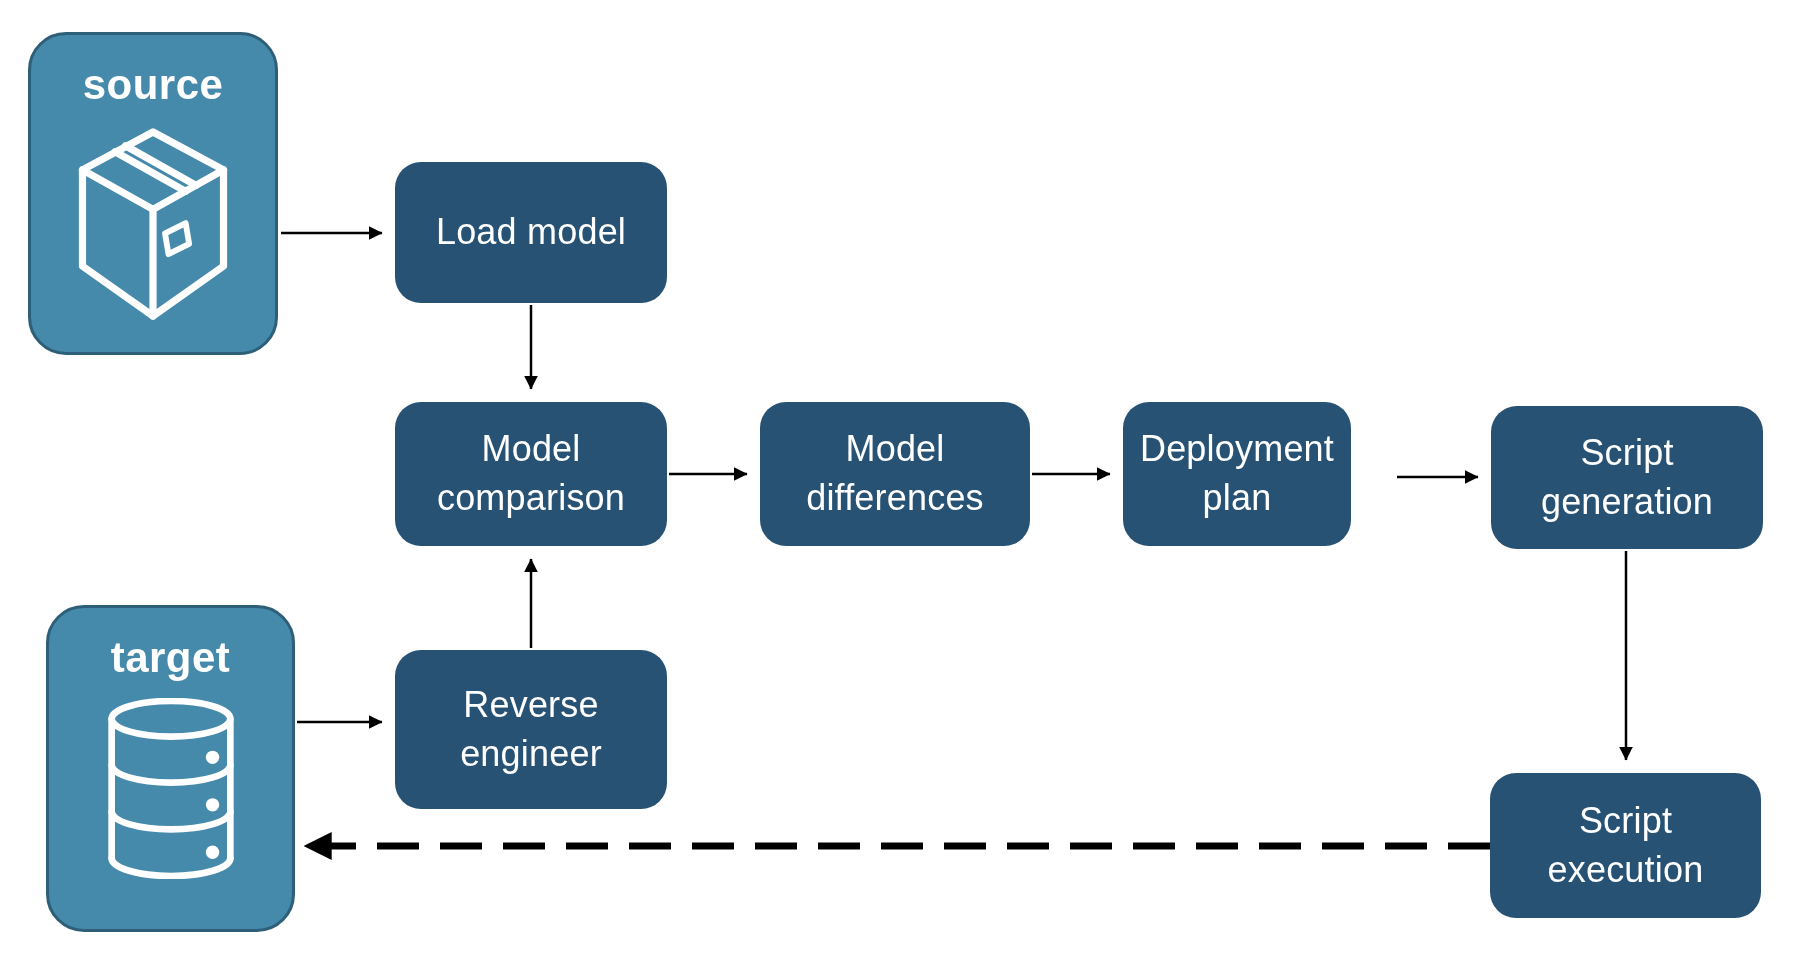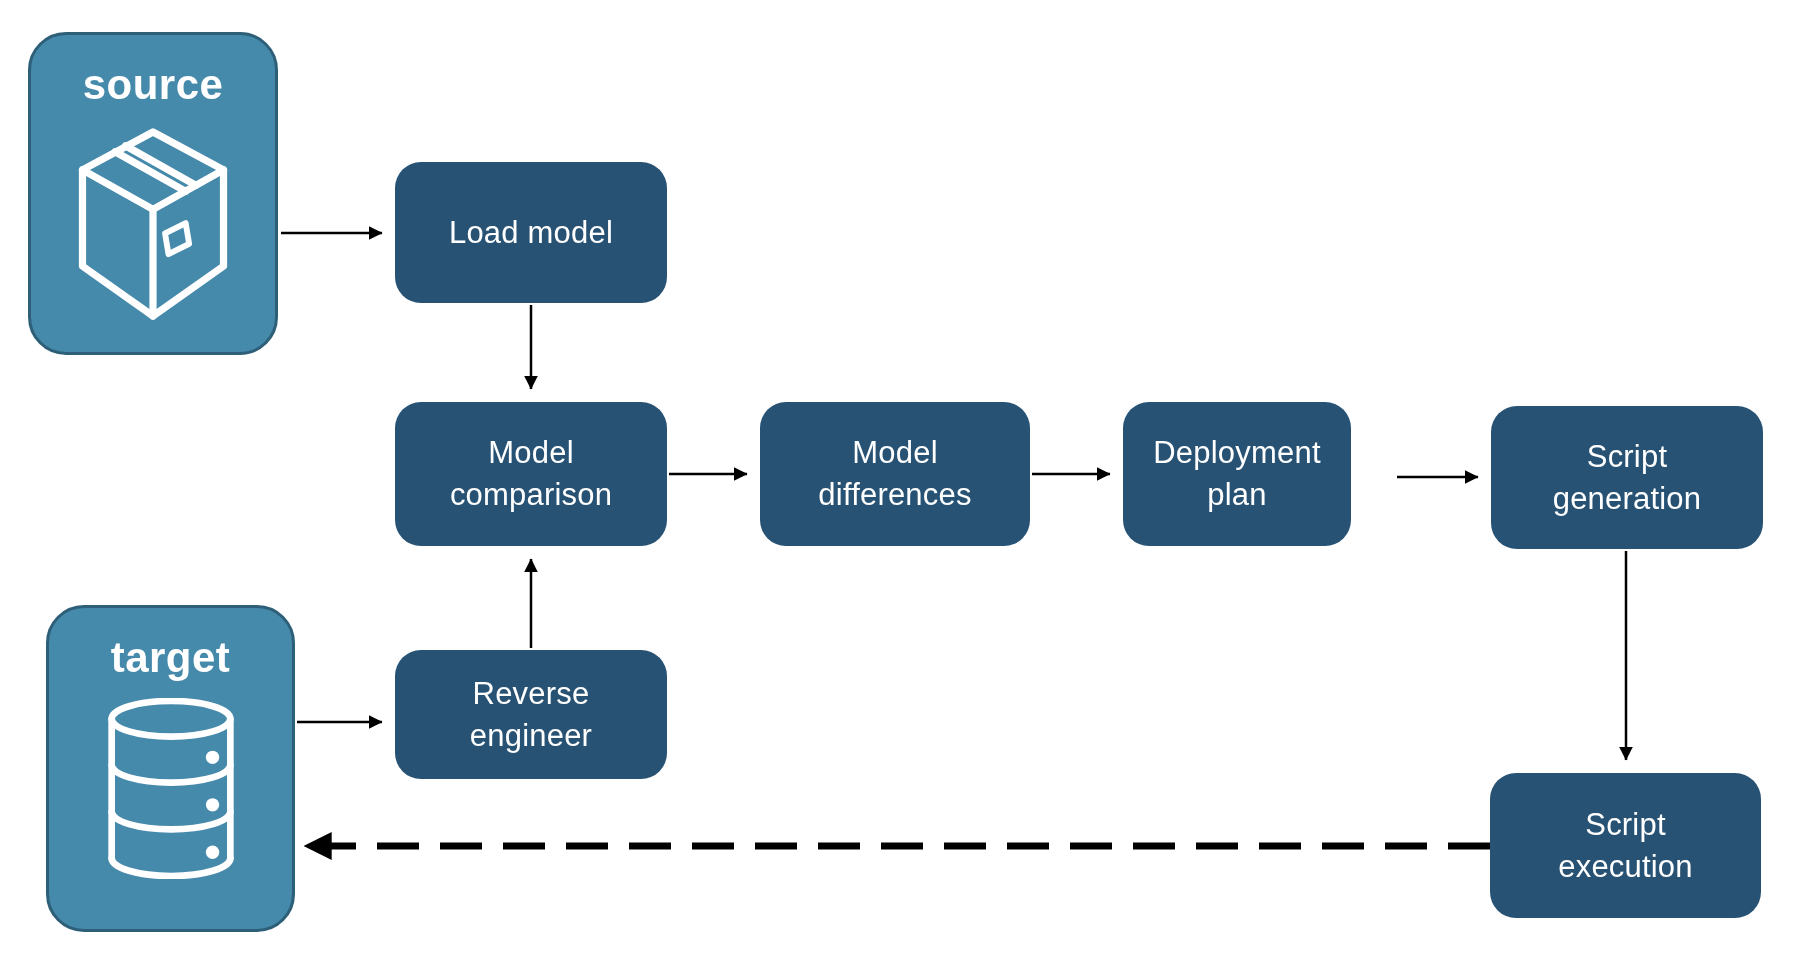--- a/index.html
+++ b/index.html
@@ -8,21 +8,21 @@
     background:var(--background,#fff);
     font-family:"Liberation Sans", sans-serif;
   }
   svg.edges{position:absolute;left:0;top:0;width:1800px;height:959px;pointer-events:none;}
   .node{
     position:absolute;box-sizing:border-box;
     background:var(--node-fill,#275274);
     border-radius:26px;
     display:flex;align-items:center;justify-content:center;
     color:var(--node-label,#fff);
-    font-size:31px;line-height:1.35;text-align:center;
+    font-size:36px;line-height:1.35;text-align:center;
     white-space:pre-line;letter-spacing:0.2px;
   }
   .endpoint{
     position:absolute;box-sizing:border-box;
     background:var(--endpoint-fill,#4589AB);
     border:3px solid var(--endpoint-border,#2E5F78);
     border-radius:38px;
     display:flex;flex-direction:column;align-items:center;
     padding-top:26px;
   }
@@ -30,21 +30,21 @@
     color:var(--endpoint-label,#fff);
     font-size:42px;font-weight:bold;letter-spacing:0.5px;
   }
   .endpoint .ep-icon{margin-top:16px;}
   
   #n-load-model{left:395px;top:162px;width:272px;height:141px;}
   #n-model-comparison{left:395px;top:402px;width:272px;height:144px;}
   #n-model-differences{left:760px;top:402px;width:270px;height:144px;}
   #n-deployment-plan{left:1123px;top:402px;width:228px;height:144px;}
   #n-script-generation{left:1491px;top:406px;width:272px;height:143px;}
-  #n-reverse-engineer{left:395px;top:650px;width:272px;height:129px;}
+  #n-reverse-engineer{left:395px;top:650px;width:272px;height:159px;}
   #n-script-execution{left:1490px;top:773px;width:271px;height:145px;}
   #ep-source{left:28px;top:32px;width:250px;height:323px;}
   #ep-target{left:46px;top:605px;width:249px;height:327px;}
 </style>
 </head>
 <body>
 
 <div class="canvas">
 
   <svg class="edges" viewBox="0 0 1800 959" xmlns="http://www.w3.org/2000/svg">

